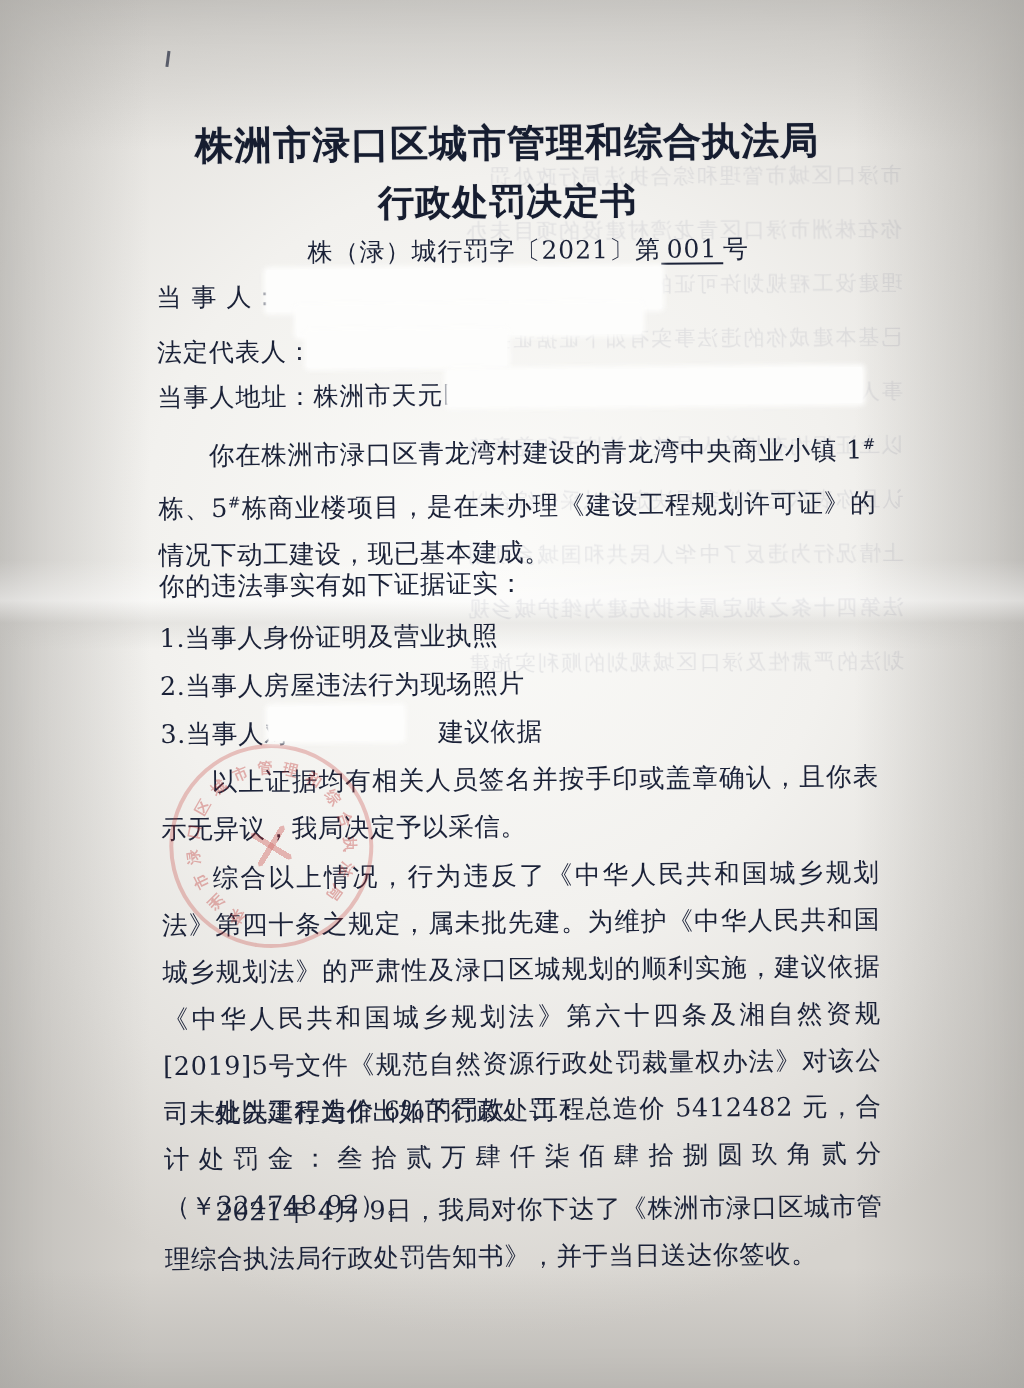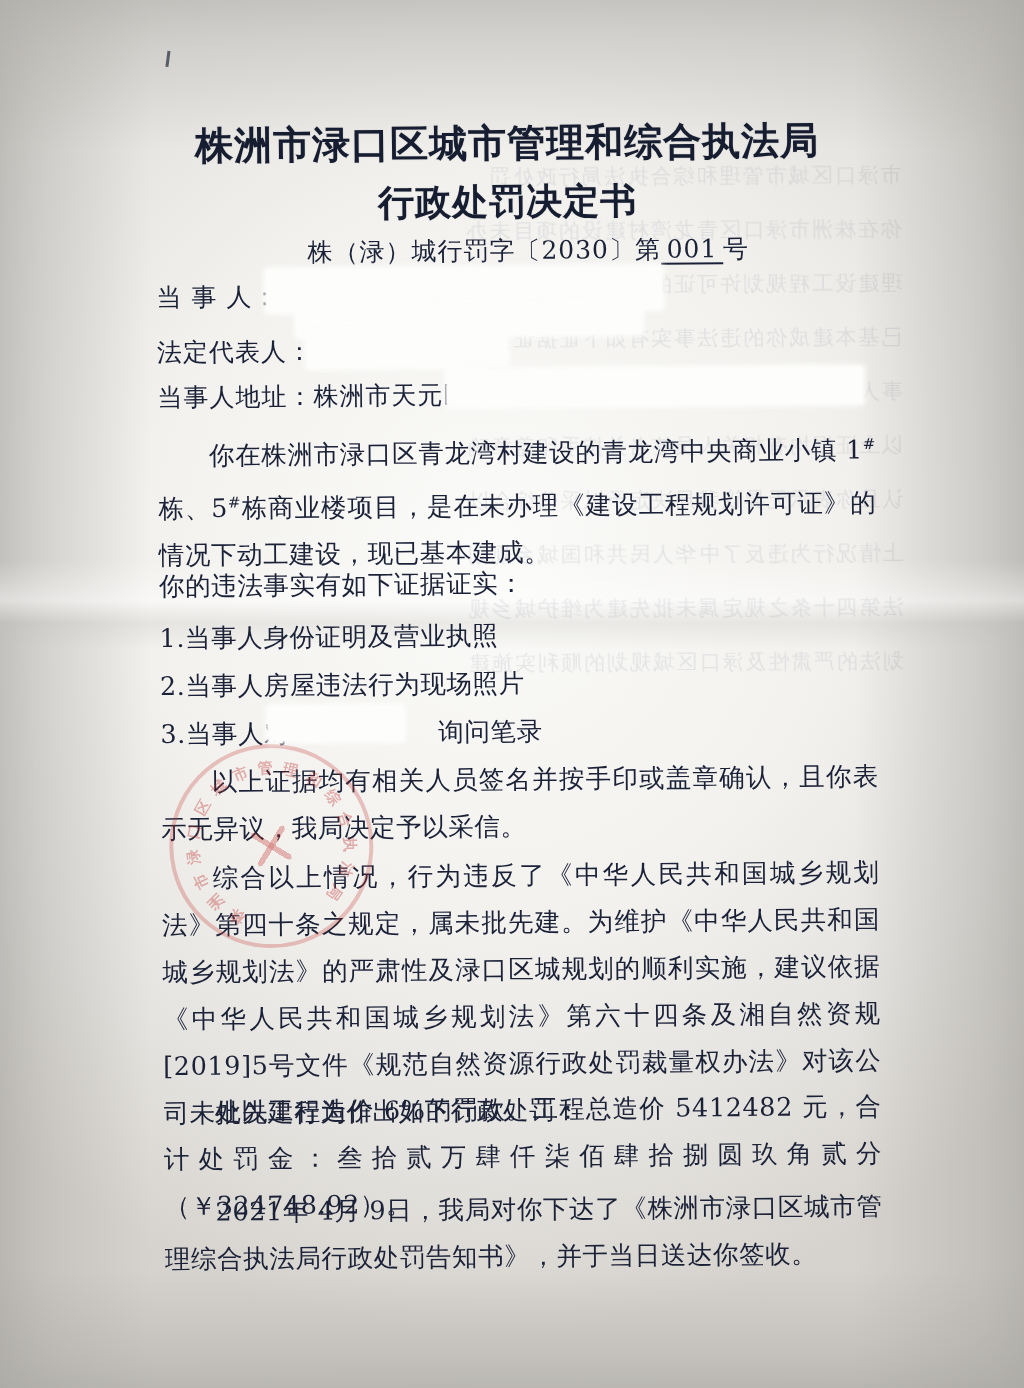--- a/index.html
+++ b/index.html
@@ -231,40 +231,40 @@
   </div>
 
   <div class="content">
 
     <div class="corner-mark"></div>
 
     <div class="title1">株洲市渌口区城市管理和综合执法局</div>
     <div class="title2">行政处罚决定书</div>
 
     <div class="docnum">
-      <span>株（渌）城行罚字〔</span><span>2030</span><span>〕第</span><span class="num">001</span><span>号</span>
+      <span>株（渌）城行罚字〔</span><span>2021</span><span>〕第</span><span class="num">001</span><span>号</span>
     </div>
 
     <div class="field f1">
       <span>当 事 人：</span>
     </div>
     <div class="field f2">
       <span>法定代表人：</span>
     </div>
     <div class="field f3">
       <span>当事人地址：</span><span>株洲市天元区天</span>
     </div>
 
     <div class="para indent p-body1">你在株洲市渌口区青龙湾村建设的青龙湾中央商业小镇 1<sup class="bld">#</sup>栋、5<sup class="bld">#</sup>栋商业楼项目，是在未办理《建设工程规划许可证》的情况下动工建设，现已基本建成。</div>
 
     <div class="para p-evid">你的违法事实有如下证据证实：</div>
     <div class="para p-l1">1.当事人身份证明及营业执照</div>
     <div class="para p-l2">2.当事人房屋违法行为现场照片</div>
     <div class="para p-l3">
-      <span>3.当事人对</span><span style="display:inline-block;width:148px"></span><span>询问笔录</span>
+      <span>3.当事人对</span><span style="display:inline-block;width:148px"></span><span>建议依据</span>
     </div>
 
     <div class="para indent p-body2">以上证据均有相关人员签名并按手印或盖章确认，且你表示无异议，我局决定予以采信。</div>
     <div class="para indent p-body3">综合以上情况，行为违反了《中华人民共和国城乡规划法》第四十条之规定，属未批先建。为维护《中华人民共和国城乡规划法》的严肃性及渌口区城规划的顺利实施，建议依据《中华人民共和国城乡规划法》第六十四条及湘自然资规[2019]5号文件《规范自然资源行政处罚裁量权办法》对该公司未批先建行为作出如下行政处罚：</div>
     <div class="para indent p-body4">处以工程造价 6%的罚款。工程总造价 5412482 元，合计处罚金：叁拾贰万肆仟柒佰肆拾捌圆玖角贰分（￥324748.92）。</div>
     <div class="para indent p-body5">2021年 4月 9日，我局对你下达了《株洲市渌口区城市管理综合执法局行政处罚告知书》，并于当日送达你签收。</div>
 
     <div class="seal">
       <div class="seal-text">
           <span style="transform: translate(-50%, -50%) rotate(-140deg) translateY(-78px) rotate(0deg); transform-origin: 50% 50%;">株</span>

